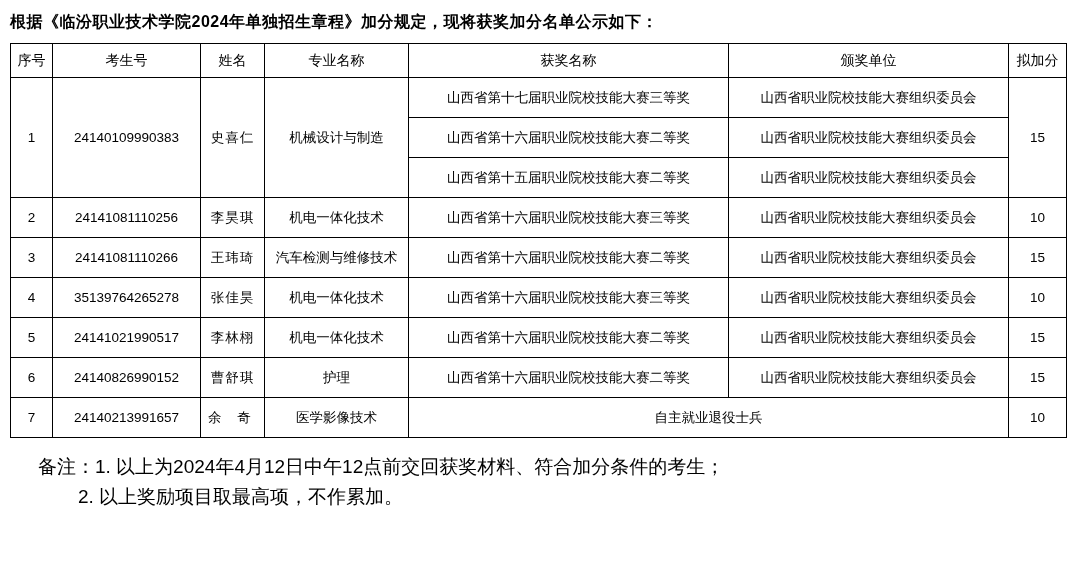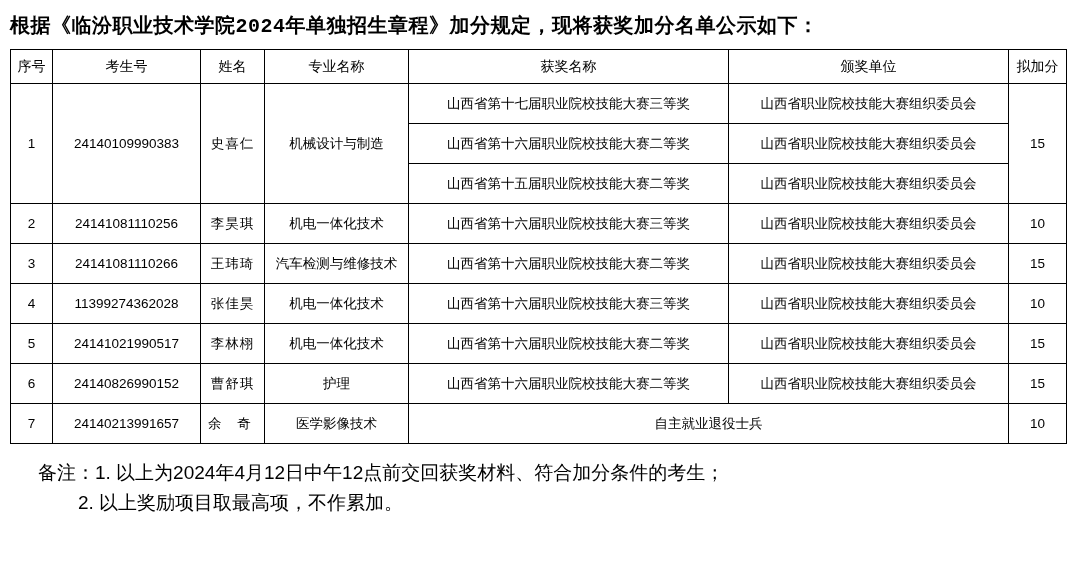--- a/index.html
+++ b/index.html
@@ -15,23 +15,23 @@
     overflow: hidden;
   }
   .page {
     position: relative;
     width: 1076px;
     height: 584px;
     box-sizing: border-box;
     padding: 0;
   }
   .doc-title {
-    font-family: Liberation Mono, monospace;
+    font-family: Liberation Sans, sans-serif;
     font-weight: bold;
-    font-size: 20px;
+    font-size: 16px;
     letter-spacing: 0.5px;
     padding: 12px 0 10px 10px;
     white-space: nowrap;
   }
   table.main {
     border-collapse: collapse;
     width: 1056px;
     margin-left: 10px;
     table-layout: fixed;
   }
@@ -130,21 +130,21 @@
         <td class="col-exam">24141081110266</td>
         <td class="col-name name-cell">王玮琦</td>
         <td class="col-major">汽车检测与维修技术</td>
         <td class="col-award">山西省第十六届职业院校技能大赛二等奖</td>
         <td class="col-org">山西省职业院校技能大赛组织委员会</td>
         <td class="col-points">15</td>
       </tr>
 
       <tr>
         <td class="col-seq">4</td>
-        <td class="col-exam">11399274362028</td>
+        <td class="col-exam">35139764265278</td>
         <td class="col-name name-cell">张佳昊</td>
         <td class="col-major">机电一体化技术</td>
         <td class="col-award">山西省第十六届职业院校技能大赛三等奖</td>
         <td class="col-org">山西省职业院校技能大赛组织委员会</td>
         <td class="col-points">10</td>
       </tr>
 
       <tr>
         <td class="col-seq">5</td>
         <td class="col-exam">24141021990517</td>

